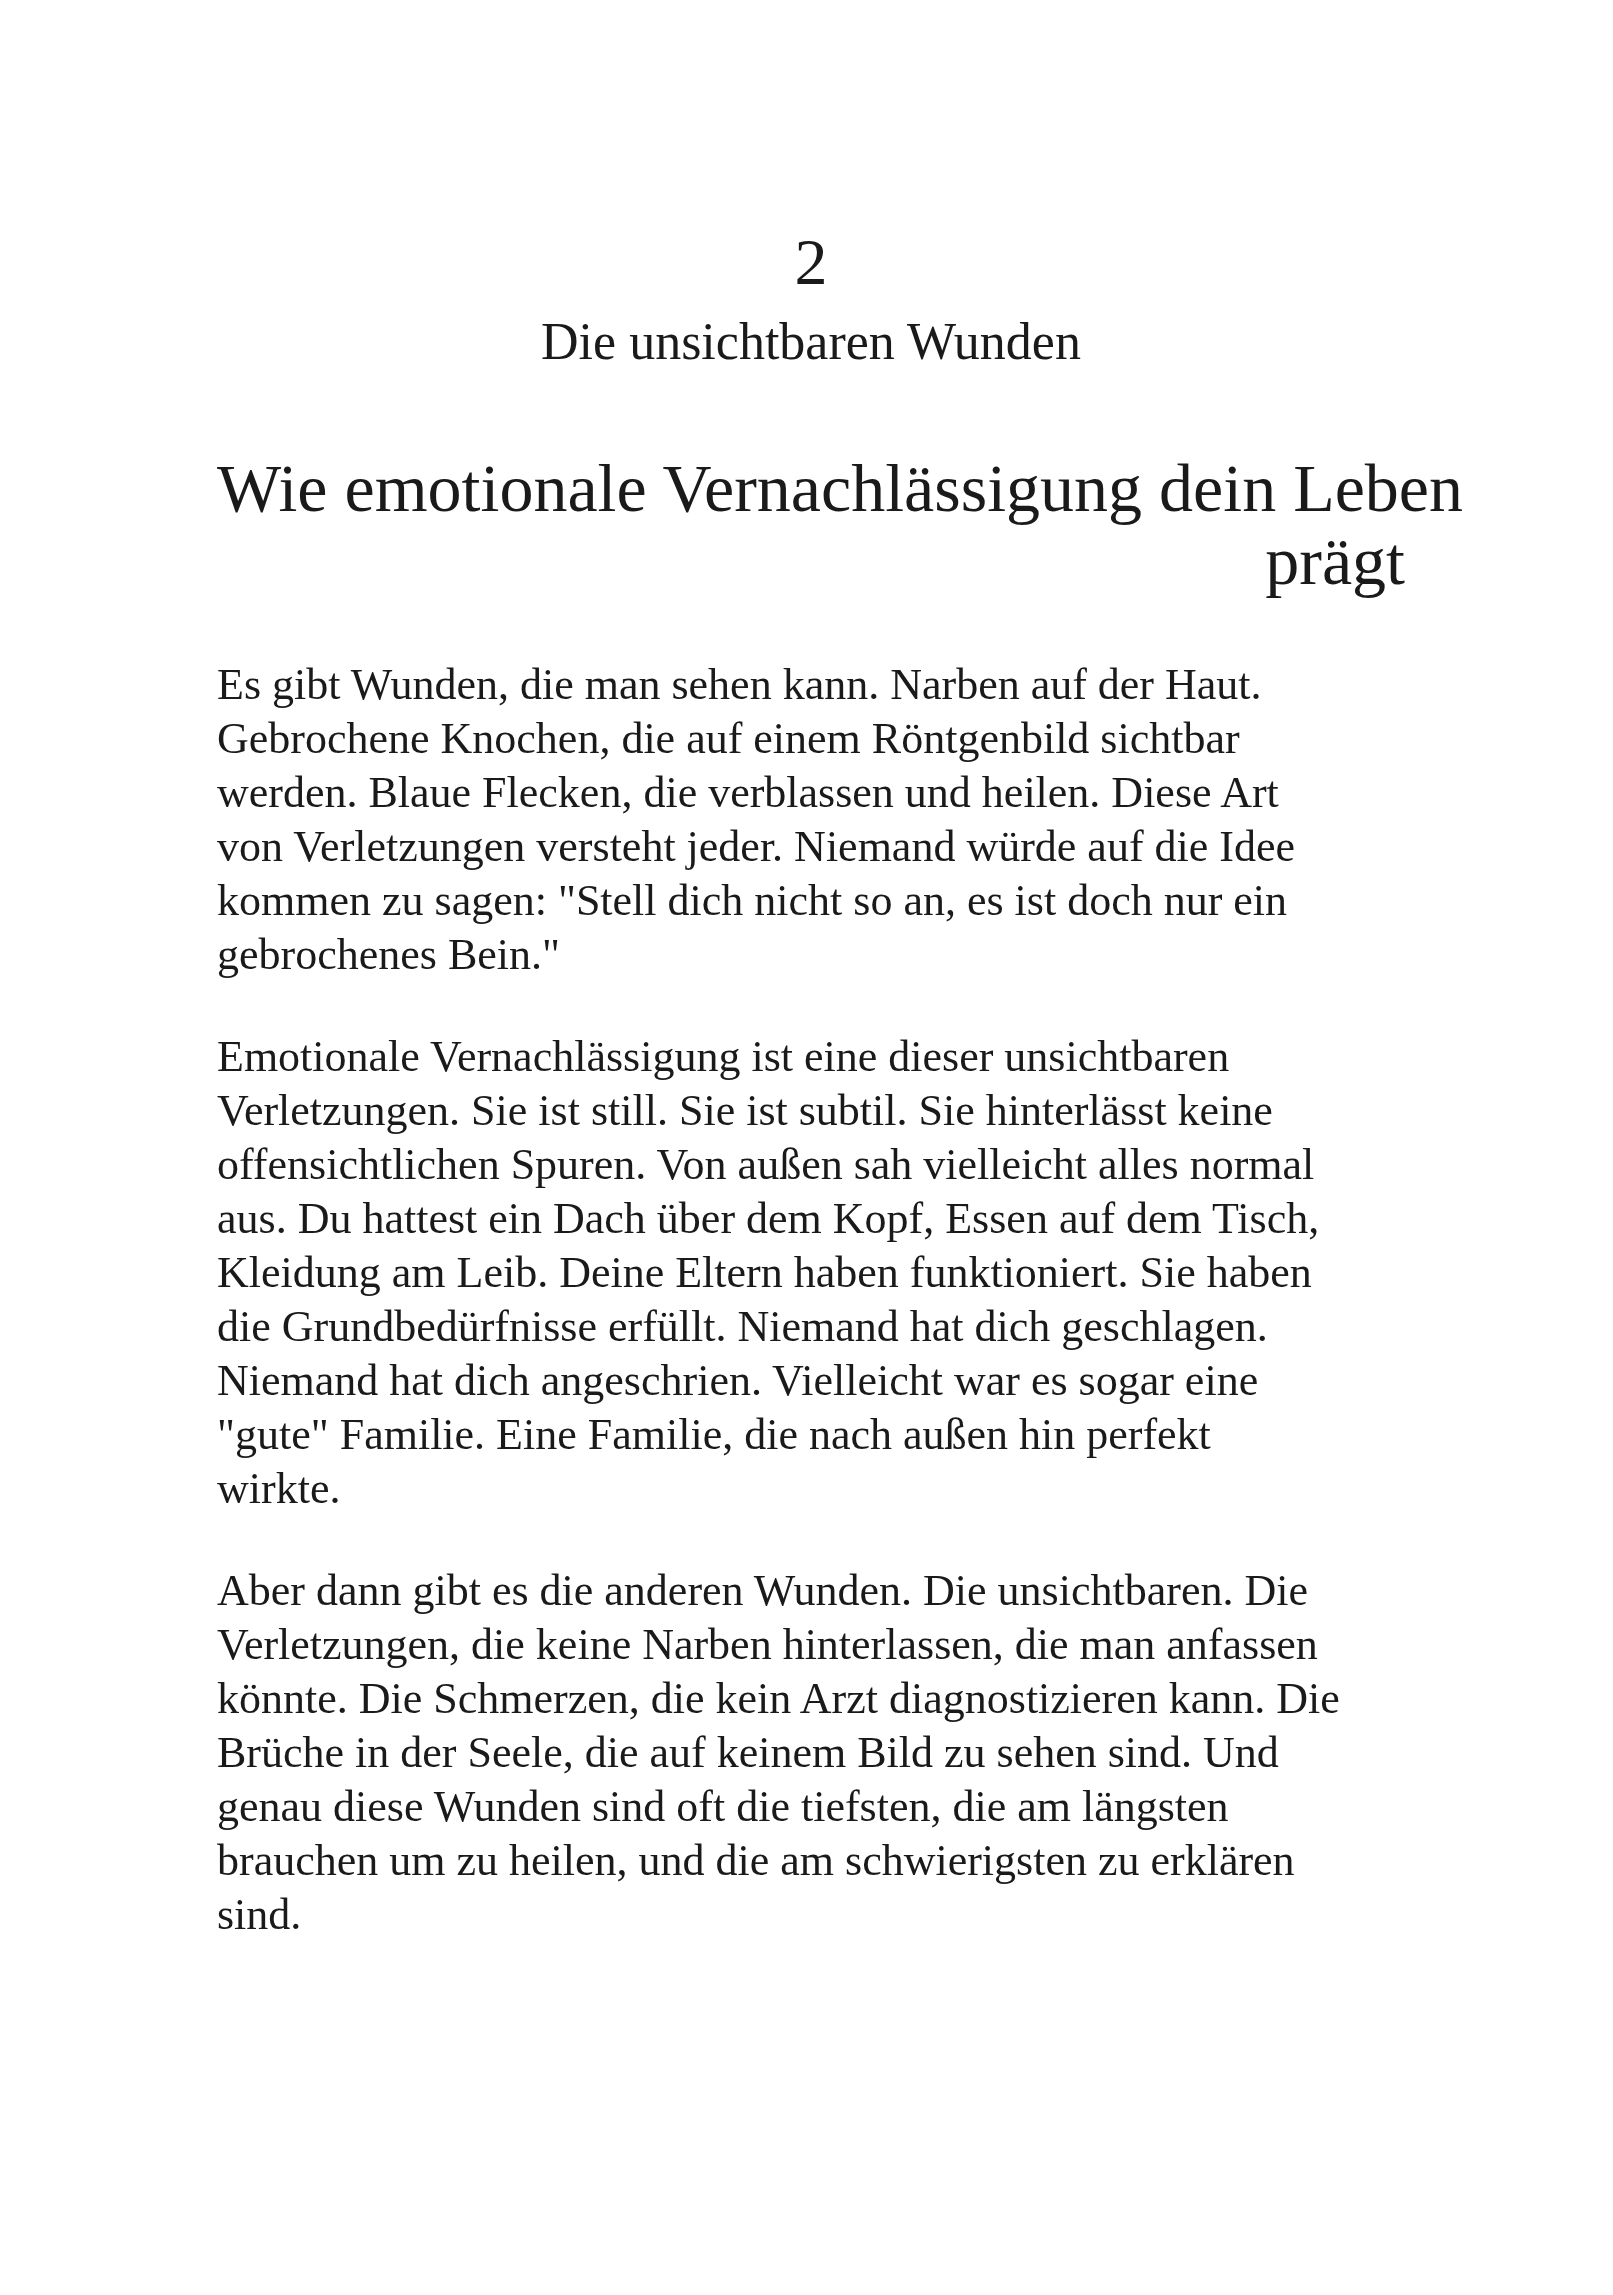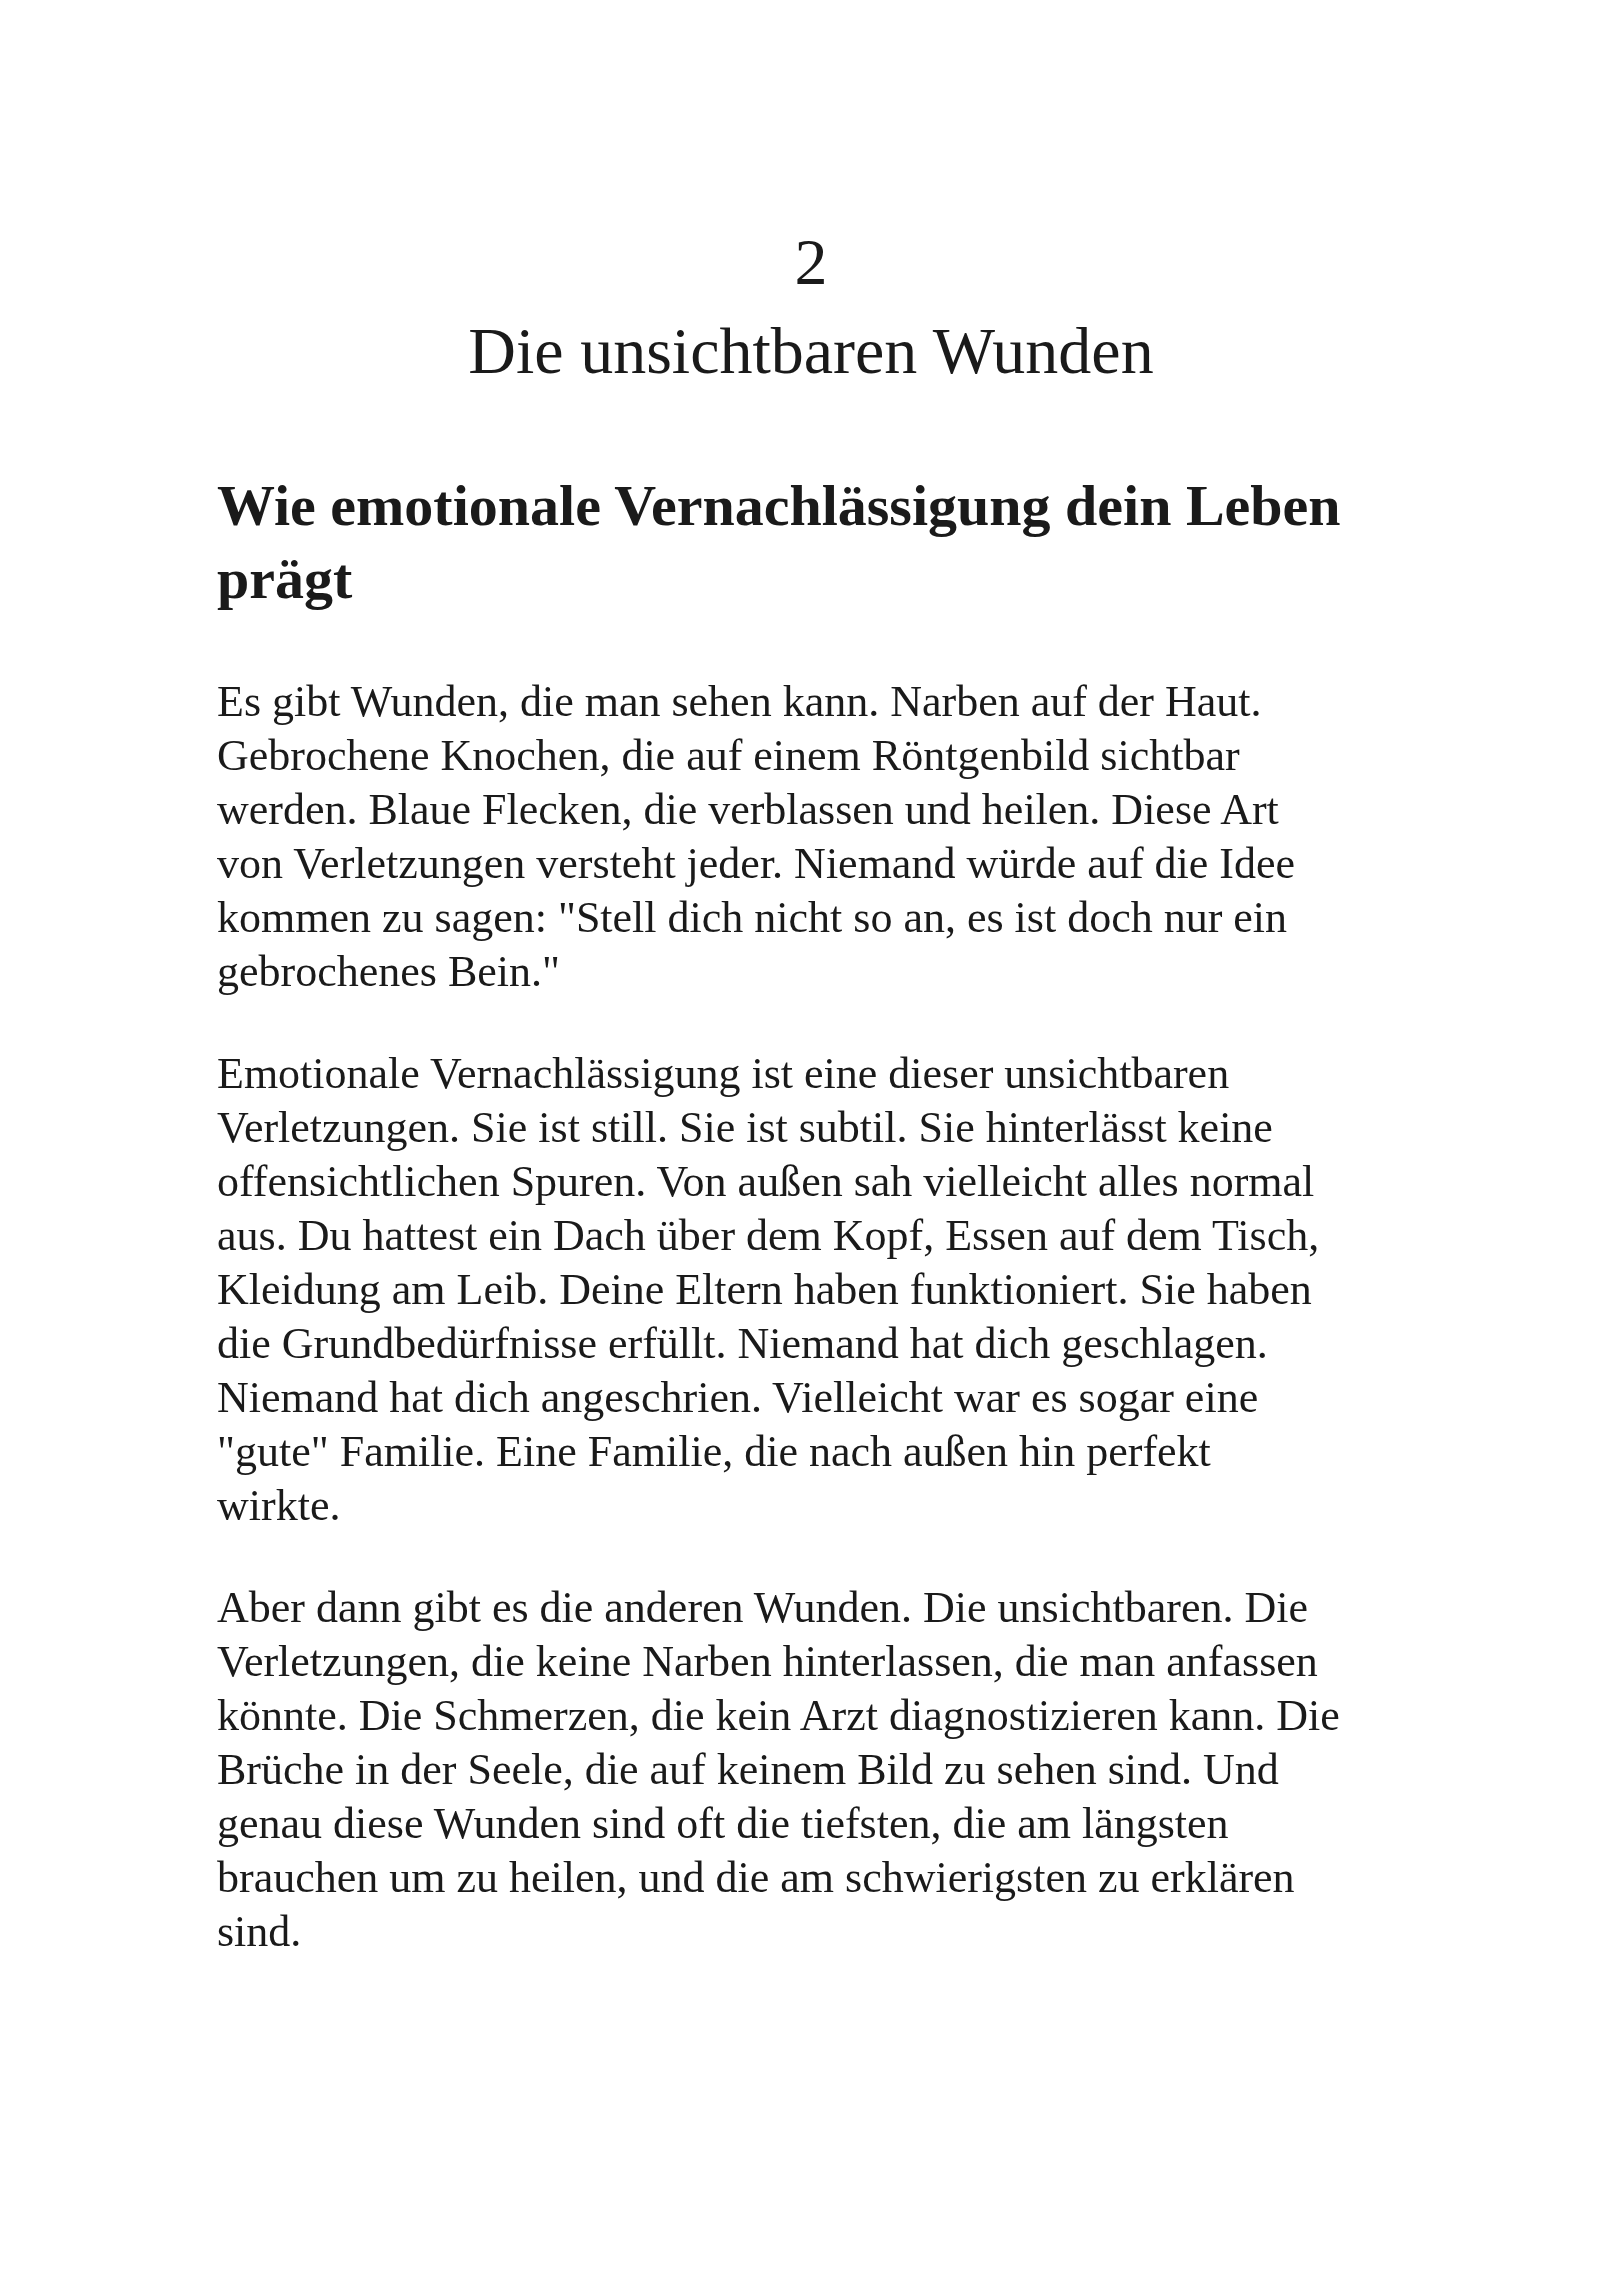--- a/index.html
+++ b/index.html
@@ -20,32 +20,33 @@
     overflow: hidden;
   }
   .chapter-number {
     font-size: 66px;
     line-height: 1.2;
     font-weight: normal;
     text-align: center;
     margin: 0;
   }
   .chapter-title {
-    font-size: 66px;
+    font-size: 52px;
     line-height: 1.2;
     font-weight: normal;
     text-align: center;
     margin: 9.4px 0 0 0;
   }
   .chapter-subtitle {
-    font-size: 58px;
+    font-size: 68px;
     line-height: 73px;
-    font-weight: bold;
+    font-weight: normal;
     margin: 79px 0 0 0;
     white-space: pre;
+    text-align: right;
   }
   .body-copy {
     margin-top: 60px;
   }
   .para {
     font-size: 44px;
     line-height: 54px;
     margin: 0 0 48px 0;
     white-space: pre;
   }

